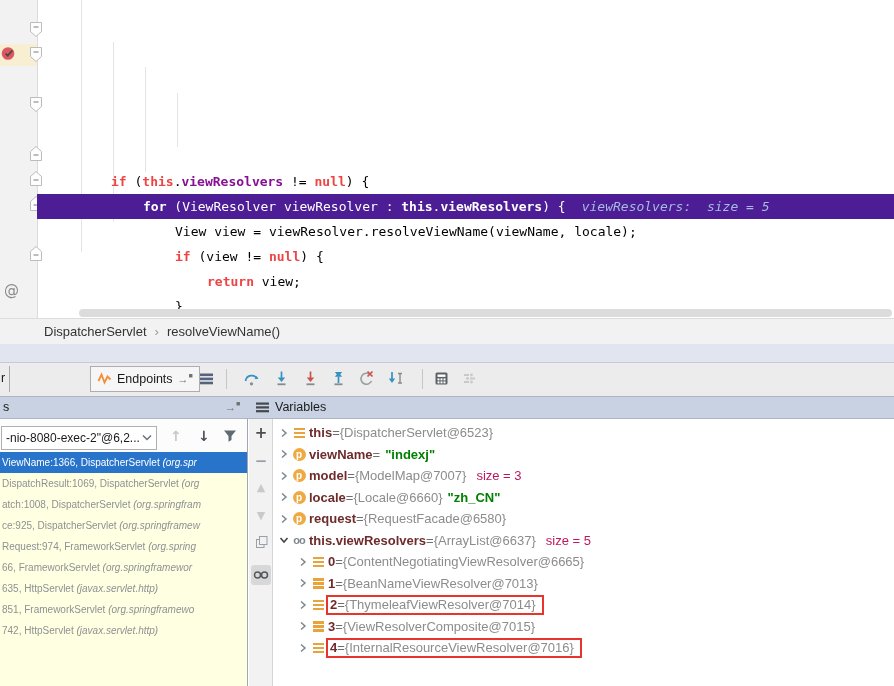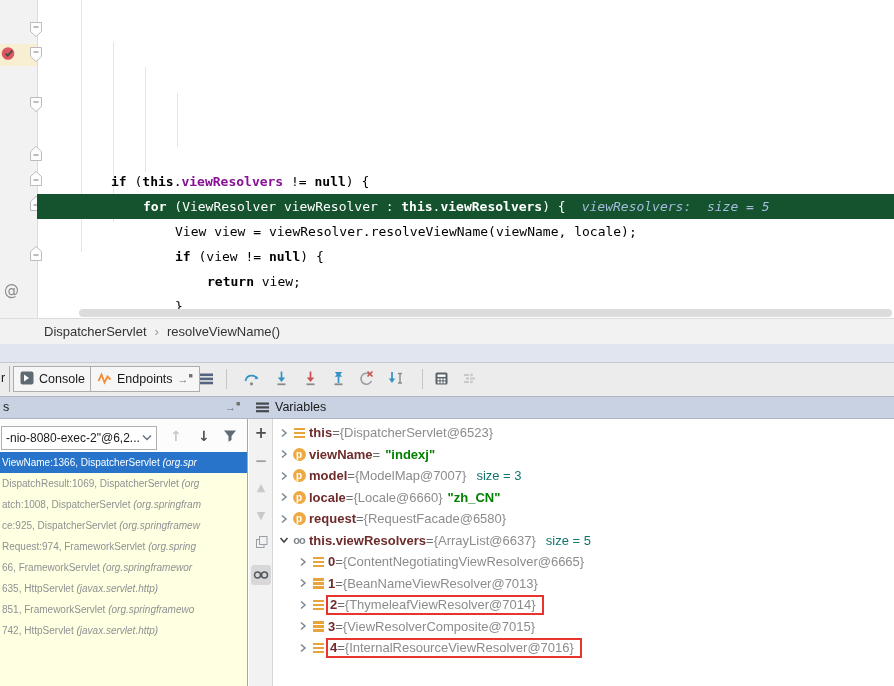--- a/index.html
+++ b/index.html
@@ -9,22 +9,22 @@
   #editor{position:absolute;left:0;top:0;width:894px;height:318px;background:#fff;}
   #gutter{position:absolute;left:0;top:0;width:37px;height:318px;background:#F2F2F2;border-right:1px solid #DBDBDB;}
   #bp-row{position:absolute;left:0;top:44px;width:37px;height:22px;background:#F8EFD2;}
   #bp-icon{position:absolute;left:1px;top:46px;}
   .fold-marker{position:absolute;left:29px;}
   #at-icon{position:absolute;left:4px;top:281px;font:15px "DejaVu Sans",sans-serif;color:#8C8C8C;}
   #code{position:absolute;left:37px;top:0;width:857px;height:318px;padding-top:19px;box-sizing:border-box;
         font:13px/25px "DejaVu Sans Mono",monospace;white-space:pre;overflow:hidden;}
   .guide{position:absolute;width:1px;background:#E4E4E4;}
   .line{position:relative;height:25px;}
-  .line.hl{background:#14532d;}
-  .c-k{color:#000000;font-weight:bold;}
+  .line.hl{background:#4c1d95;}
+  .c-k{color:#ef4444;font-weight:bold;}
   .c-p{color:#000;}
   .c-f{color:#871094;font-weight:bold;}
   .line.hl .c-k,.line.hl .c-p,.line.hl .c-f{color:#fff;}
   .hint{color:#A5BCDF;font-style:italic;margin-left:16px;}
   #hscroll{position:absolute;left:79px;top:309px;width:813px;height:8px;background:#DCDCDC;border-radius:4px;}
   
   #breadcrumb{position:absolute;left:0;top:318px;width:894px;height:26px;background:#F2F2F2;
               border-top:1px solid #DCDCDC;box-sizing:border-box;display:flex;align-items:center;
               font-size:13px;color:#333;}
   #breadcrumb .bc-item{margin:0 4px;}
@@ -66,21 +66,21 @@
   .strip-icon{position:absolute;left:0;width:24px;text-align:center;}
   #watch-toggle{position:absolute;left:2px;top:146px;width:20px;height:20px;background:#DblueD8D8;background:#D8D8D8;border-radius:3px;}
   #var-tree{position:absolute;left:25px;top:3px;width:618px;height:262px;overflow:hidden;}
   .var-row{position:relative;height:21.5px;display:flex;align-items:center;font-size:13px;white-space:nowrap;}
   .var-row .chev{width:14px;display:flex;justify-content:center;flex:none;}
   .var-row .vicon{width:16px;display:flex;justify-content:center;flex:none;margin-right:2px;}
   .vname{color:#6E2B2B;font-weight:bold;}
   .veq{color:#6E6E6E;}
   .vval{color:#8C8C8C;}
   .vstr{color:#008000;font-weight:bold;margin-left:5px;}
-  .vsize{color:#0f766e;margin-left:10px;}
+  .vsize{color:#be185d;margin-left:10px;}
   .boxwrap{display:inline-flex;align-items:center;}
   .boxwrap.boxed{border:2px solid #E8342C;padding:0 6px 1px 2px;margin:-3px 0 -3px -2px;}
   .picon{display:inline-block;width:13px;height:13px;border-radius:50%;background:#EFA942;color:#fff;
          font:bold 10px/13px "Liberation Sans",sans-serif;text-align:center;}
   .valbars span{display:block;width:11px;height:2.5px;background:#E8A33D;margin:1.5px 0;}
   .glasses-sm{font:bold 11px "Liberation Sans",sans-serif;color:#7F868C;letter-spacing:-1px;}
 </style>
 </head>
 <body>
 
@@ -143,30 +143,20 @@
     <span class="bc-sep">›</span>
     <span class="bc-item">resolveViewName()</span>
   </div>
 
   <div id="band"></div>
 
   <div id="dtoolbar">
     <span id="cut-r">r</span>
     <div class="tabsep" style="left:9px;"></div>
 
-    <div class="dtab" style="left:13px;">
-      <span>
-        <svg width="14" height="14" viewBox="0 0 14 14">
-          <rect x="0.5" y="0.5" width="13" height="13" rx="2" fill="#5F6B72"></rect>
-          <path d="M4 3.5l5 3.5-5 3.5z" fill="#fff"></path>
-        </svg>
-      </span>
-      <span class="tlabel">Console</span>
-      <span class="jumparrow">→<span class="dot">■</span></span>
-    </div>
 
     <div class="dtab" style="left:90px;">
       <span>
         <svg width="15" height="14" viewBox="0 0 15 14">
           <polyline points="1.5,10 4.5,3.5 7.5,11.5 10.5,5.5 13.5,8.5" fill="none" stroke="#F28C35" stroke-width="1.8"></polyline>
         </svg>
       </span>
       <span class="tlabel">Endpoints</span>
       <span class="jumparrow">→<span class="dot">■</span></span>
     </div>

